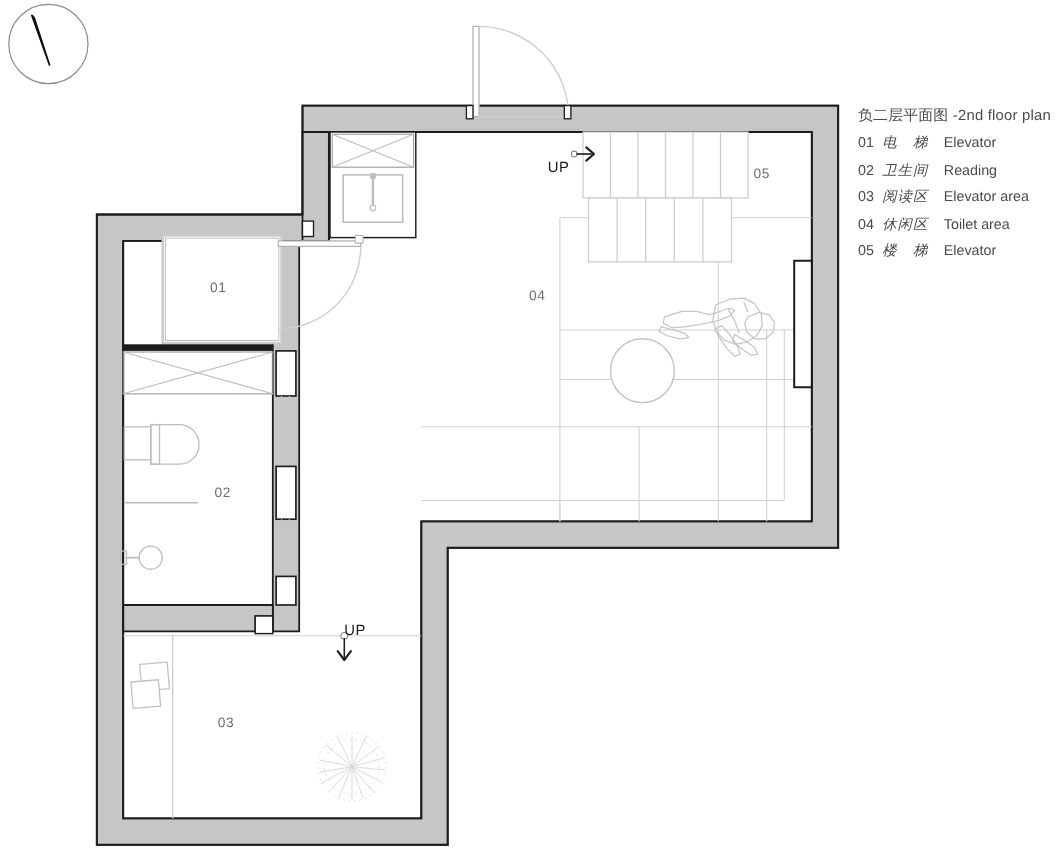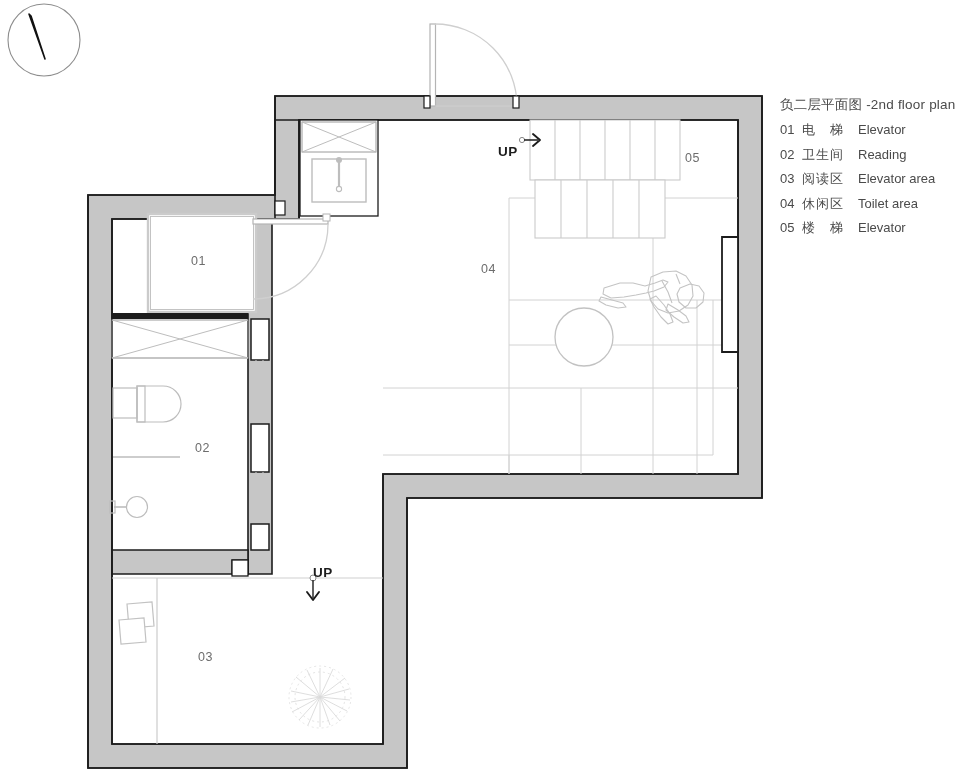--- a/index.html
+++ b/index.html
@@ -49,35 +49,36 @@
     white-space: nowrap;
   }
   .legend-num {
     width: 22px;
     flex: 0 0 22px;
   }
   .legend-cn {
     width: 56px;
     flex: 0 0 56px;
     letter-spacing: 1px;
+    font-style: italic;
   }
   .legend-en {
     flex: 1 1 auto;
   }
   .room-label {
     position: absolute;
     font-size: 12.5px;
     color: #6d6d6d;
     letter-spacing: 0.5px;
   }
   .up-label {
     position: absolute;
     font-size: 13.5px;
     color: #1c1c1c;
-    font-weight: 700;
+    font-weight: 400;
     letter-spacing: 0.5px;
   }
 </style>
 </head>
 <body>
 
 <div id="plan-root">
 
   <svg id="floorplan" viewBox="0 0 960 780">
     <defs>

